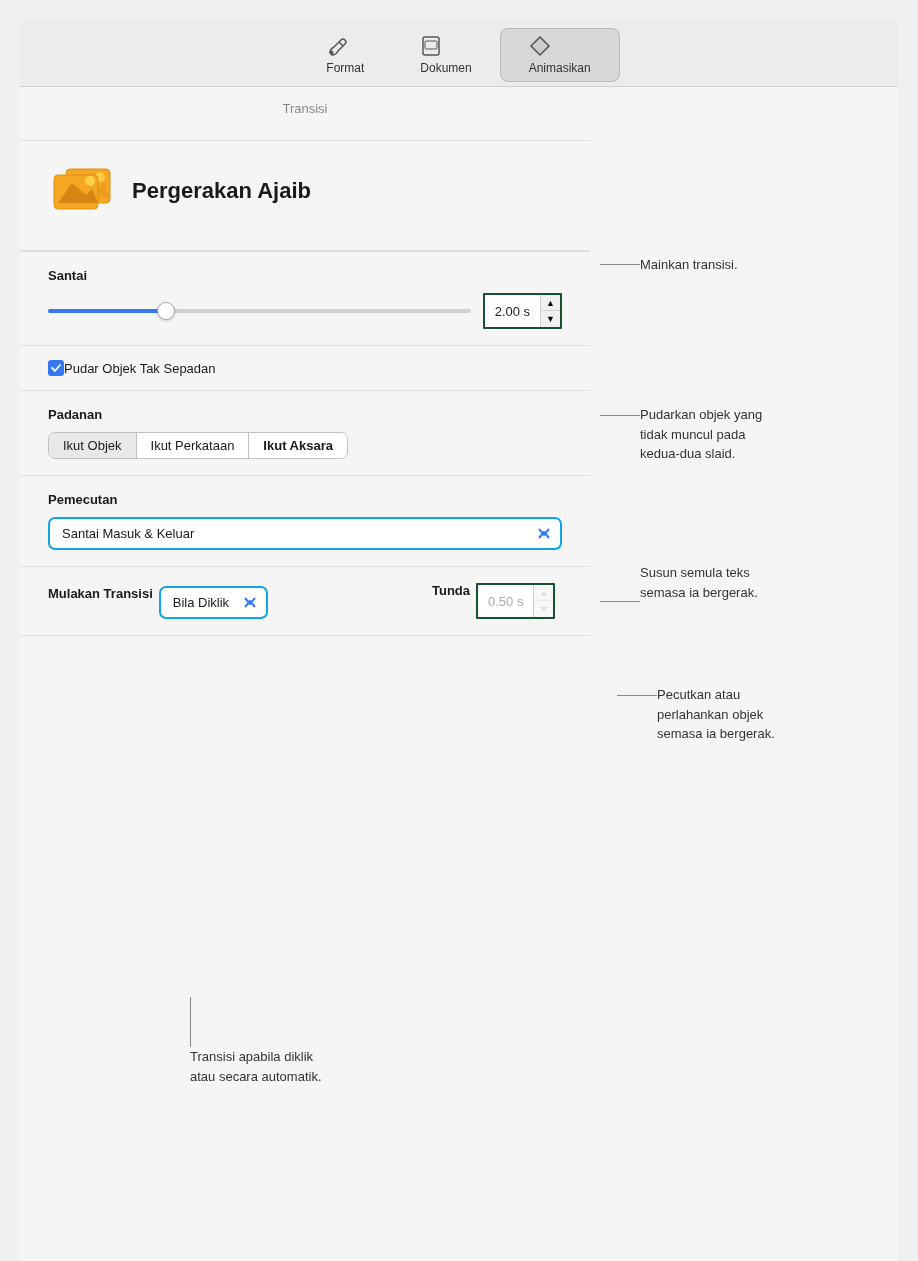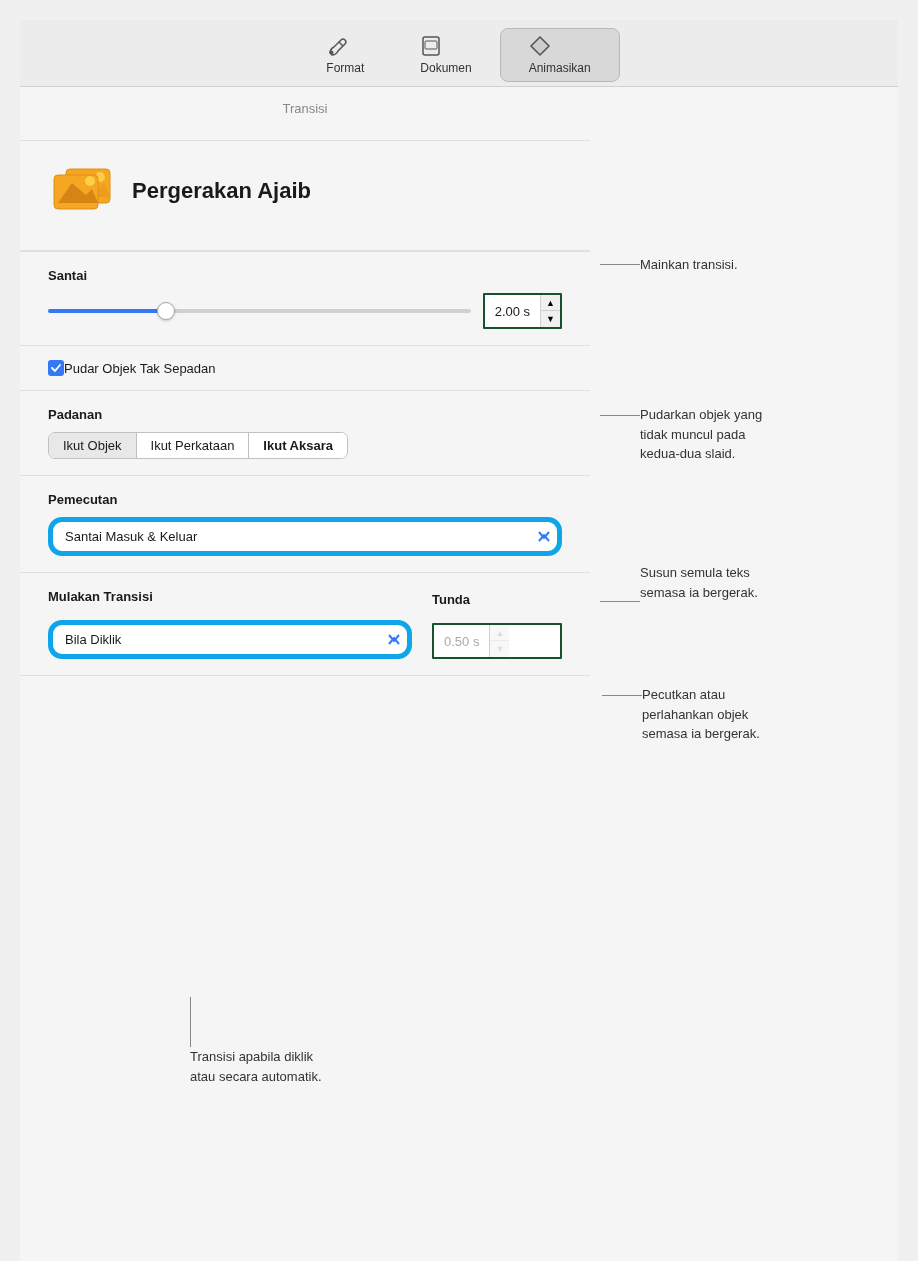--- a/index.html
+++ b/index.html
@@ -265,22 +265,22 @@
 
     
     .dropdown-row {
       position: relative;
     }
 
     .dropdown-select {
       width: 100%;
       padding: 7px 36px 7px 12px;
       font-size: 13px;
-      border: 5px solid #0ea5e9;
-      border-radius: 14px;
+      border: 2px solid #0ea5e9;
+      border-radius: 7px;
       background: white;
       color: #1a1a1a;
       appearance: none;
       cursor: pointer;
     }
 
     .dropdown-arrow {
       position: absolute;
       right: 8px;
       top: 50%;
@@ -290,21 +290,21 @@
 
     
     .two-col-section {
       display: flex;
       gap: 20px;
       align-items: flex-end;
     }
 
     .col-group {
       display: flex;
-      flex-direction: column;
+      flex-direction: row;
       gap: 6px;
     }
 
     .col-group-wide {
       flex: 1;
     }
 
     .col-group-narrow {
       width: 130px;
     }
@@ -507,21 +507,21 @@
         </div>
       </div>
 
       <div style="position: absolute; top: 476px; left: 10px;">
         <div style="display: flex; align-items: flex-end; gap: 0;">
           <div style="width: 40px; height: 1px; background: #888; flex-shrink: 0; margin-top: 10px;"></div>
           <span class="annotation">Susun semula teks<br>semasa ia bergerak.</span>
         </div>
       </div>
 
-      <div style="position: absolute; top: 598px; left: 12px;">
+      <div style="position: absolute; top: 598px; left: 27px;">
         <div style="display: flex; align-items: flex-start; gap: 0;">
           <div style="width: 40px; height: 1px; background: #888; flex-shrink: 0; margin-top: 10px;"></div>
           <span class="annotation">Pecutkan atau<br>perlahankan objek<br>semasa ia bergerak.</span>
         </div>
       </div>
 
     </div>
 
   </div>
 

